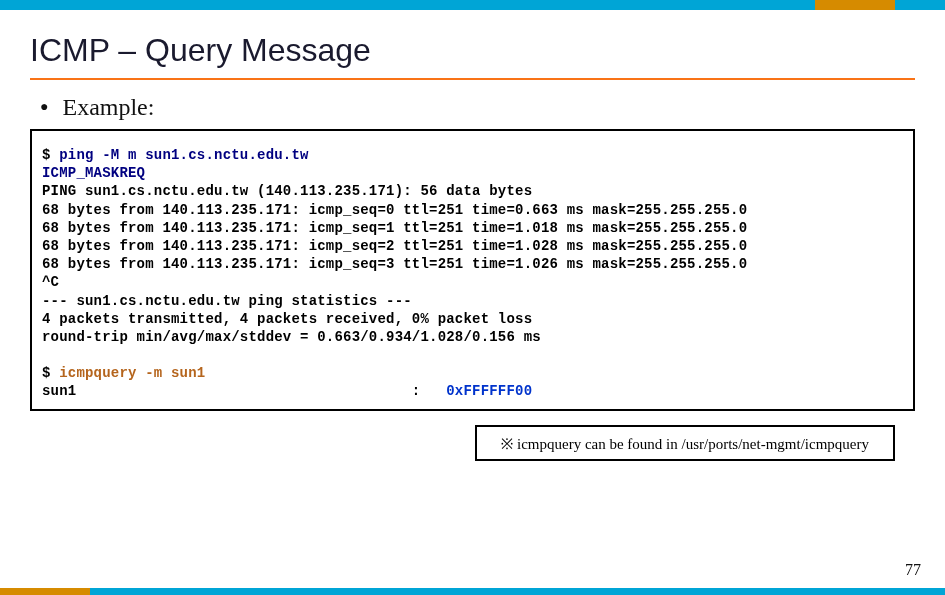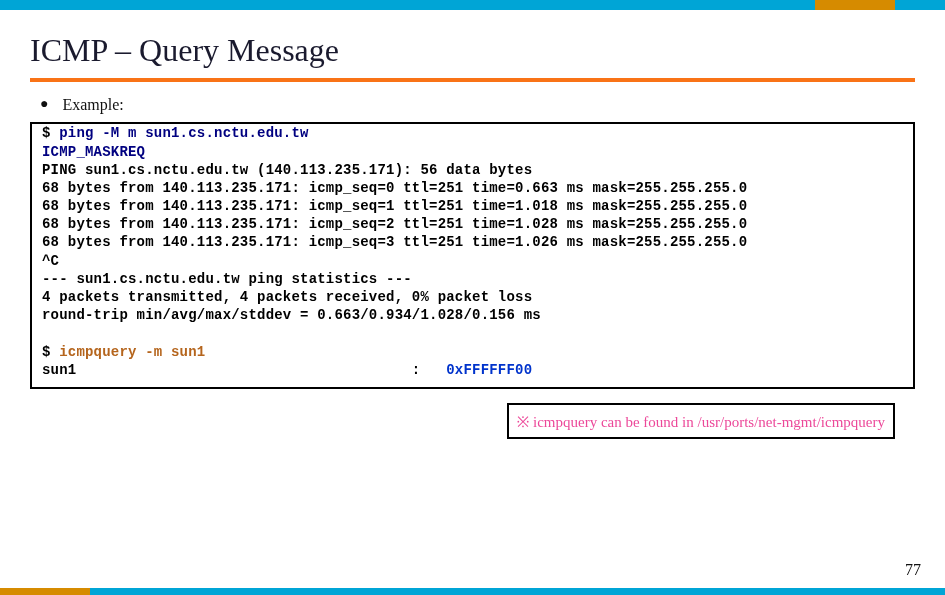--- a/index.html
+++ b/index.html
@@ -36,67 +36,67 @@
     bottom: 0;
     left: 0;
     width: 90px;
     height: 7px;
     background: #d68b00;
   }
   .content {
     padding: 20px 30px 0 30px;
   }
   .title {
-    font-family: Liberation Serif, serif;
+    font-family: Liberation Sans, sans-serif;
     font-size: 32px;
     font-weight: 400;
     color: #1a1a2e;
     line-height: 1.25;
-    border-bottom: 4px solid #f97316;
+    border-bottom: 2px solid #f97316;
     padding-bottom: 8px;
     margin-bottom: 14px;
   }
   .bullet {
     font-family: Georgia, 'Times New Roman', serif;
-    font-size: 16px;
+    font-size: 24px;
     color: #111;
     margin-left: 10px;
     margin-bottom: 8px;
   }
   .bullet::before {
     content: "●";
     font-size: 14px;
     margin-right: 14px;
     vertical-align: middle;
     position: relative;
     top: -2px;
   }
   .term-box {
     border: 2px solid #000;
-    padding: 0 10px 8px 10px;
+    padding: 15px 10px 8px 10px;
     font-family: "Courier New", Courier, monospace;
     font-size: 14px;
     font-weight: bold;
     line-height: 1.3;
     white-space: pre;
     color: #000;
     margin-bottom: 14px;
     letter-spacing: 0.2px;
   }
   .cmd1 { color: #000080; }
   .cmd2 { color: #b5651d; }
   .val1 { color: #0033cc; }
   .note-box {
     float: right;
     margin-right: 20px;
     border: 2px solid #000;
-    padding: 6px 8px;
+    padding: 6px 24px;
     font-family: Georgia, 'Times New Roman', serif;
     font-size: 15px;
-    color: #ec4899;
+    color: #000000;
   }
   .page-num {
     position: absolute;
     bottom: 16px;
     right: 24px;
     font-family: Georgia, 'Times New Roman', serif;
     font-size: 16px;
     color: #111;
     text-align: right;
   }

